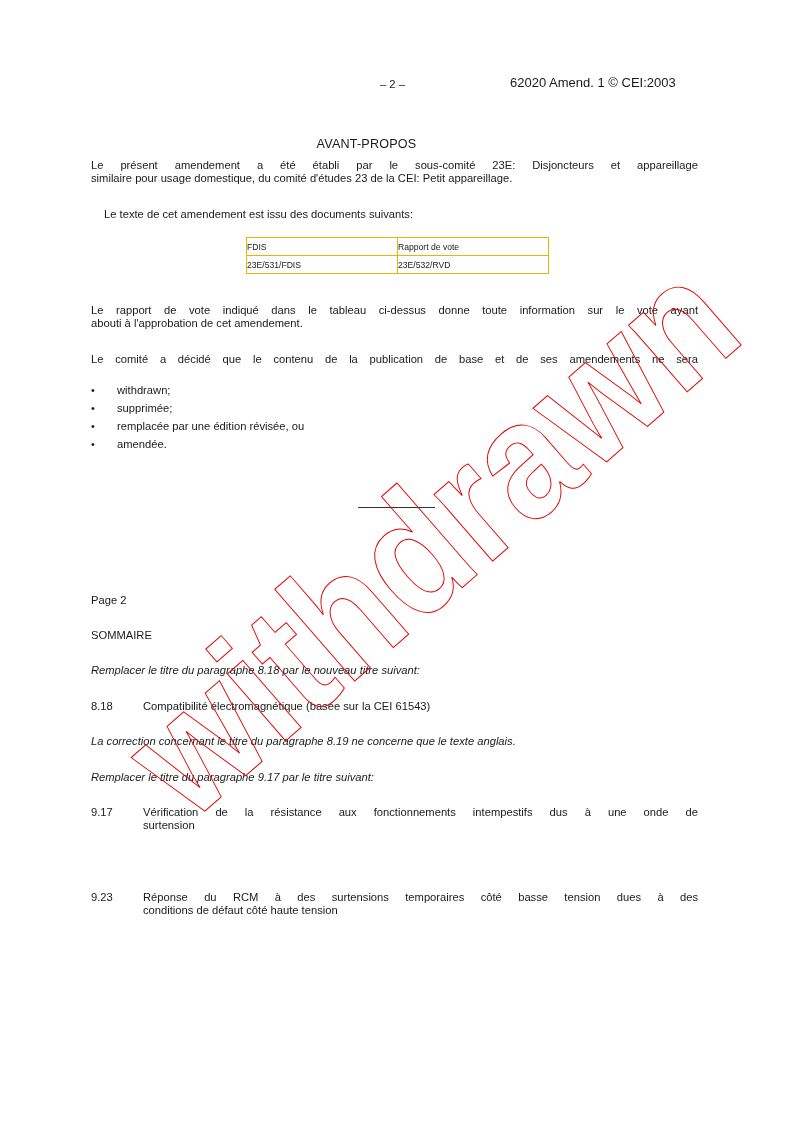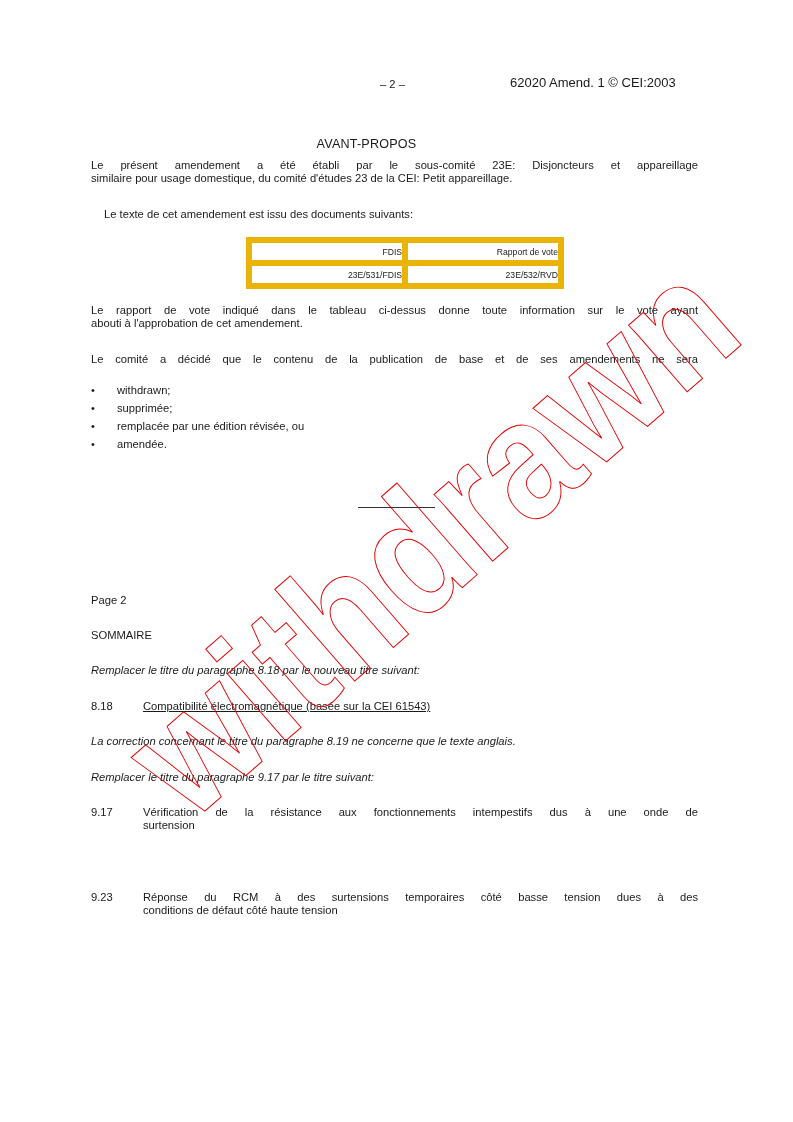--- a/index.html
+++ b/index.html
@@ -45,24 +45,24 @@
     }
 
     table.docs {
       position: absolute;
       left: 246px;
       top: 237px;
       border-collapse: collapse;
       font-size: 8.6px;
     }
     table.docs td {
-      border: 6px solid #eab308;
+      border: 1px solid #eab308;
       height: 17px;
       padding: 0;
-      text-align: right;
+      text-align: left;
       vertical-align: middle;
     }
     table.docs td.c1 { width: 150px; }
     table.docs td.c2 { width: 150px; }
 
     .bullet-dot {
       position: absolute;
       left: 91px;
       font-size: 11px;
     }
@@ -151,21 +151,21 @@
   <div class="divider"></div>
 
   <div class="abs txt" style="left:91px; top:594px;">Page 2</div>
 
   <div class="abs txt" style="left:91px; top:629px;">SOMMAIRE</div>
 
   <div class="abs txt italic" style="left:91px; top:664px;">Remplacer le titre du paragraphe 8.18 par le nouveau titre suivant:</div>
 
   <div>
     <span class="num-col txt" style="top:700px;">8.18</span>
-    <span class="item-col txt" style="top:700px;text-decoration:underline;">Compatibilité électromagnétique (basée sur la CEI 61543)</span>
+    <span class="item-col txt" style="top:700px;">Compatibilité électromagnétique (basée sur la CEI 61543)</span>
   </div>
 
   <div class="abs txt italic" style="left:91px; top:735px;">La correction concernant le titre du paragraphe 8.19 ne concerne que le texte anglais.</div>
 
   <div class="abs txt italic" style="left:91px; top:771px;">Remplacer le titre du paragraphe 9.17 par le titre suivant:</div>
 
   <div>
     <span class="num-col txt" style="top:806px;">9.17</span>
     <span class="item-col txt item-just" style="top:806px;">Vérification de la résistance aux fonctionnements intempestifs dus à une onde de</span>
     <span class="item-col txt" style="top:819px;">surtension</span>

